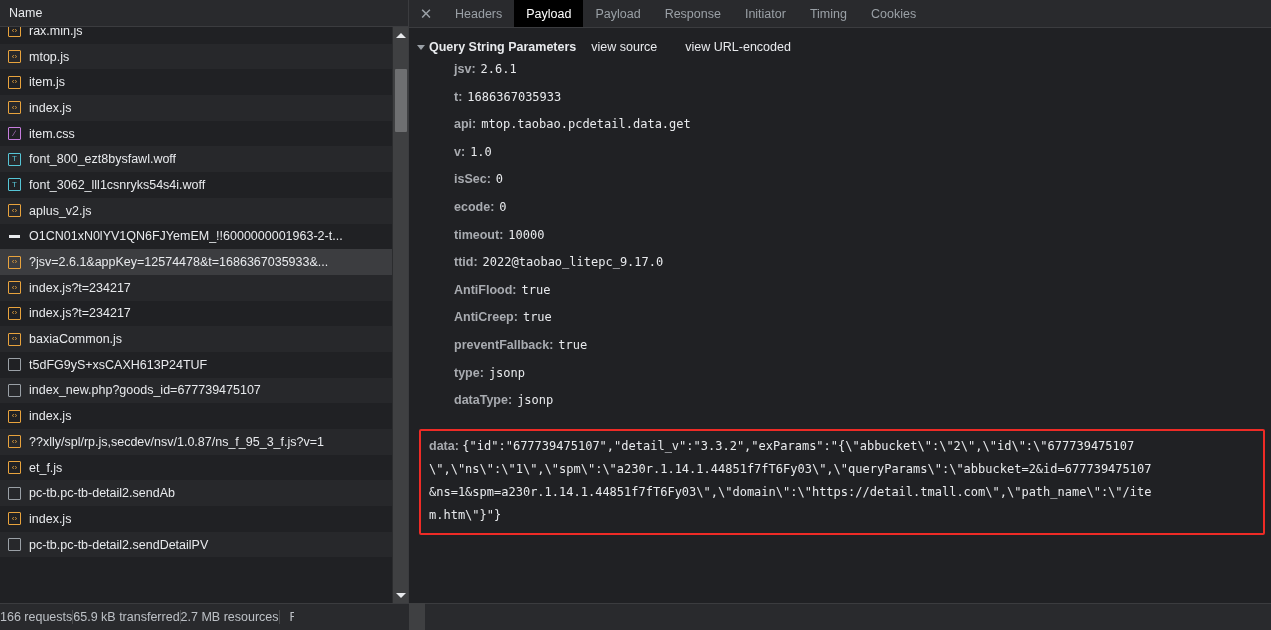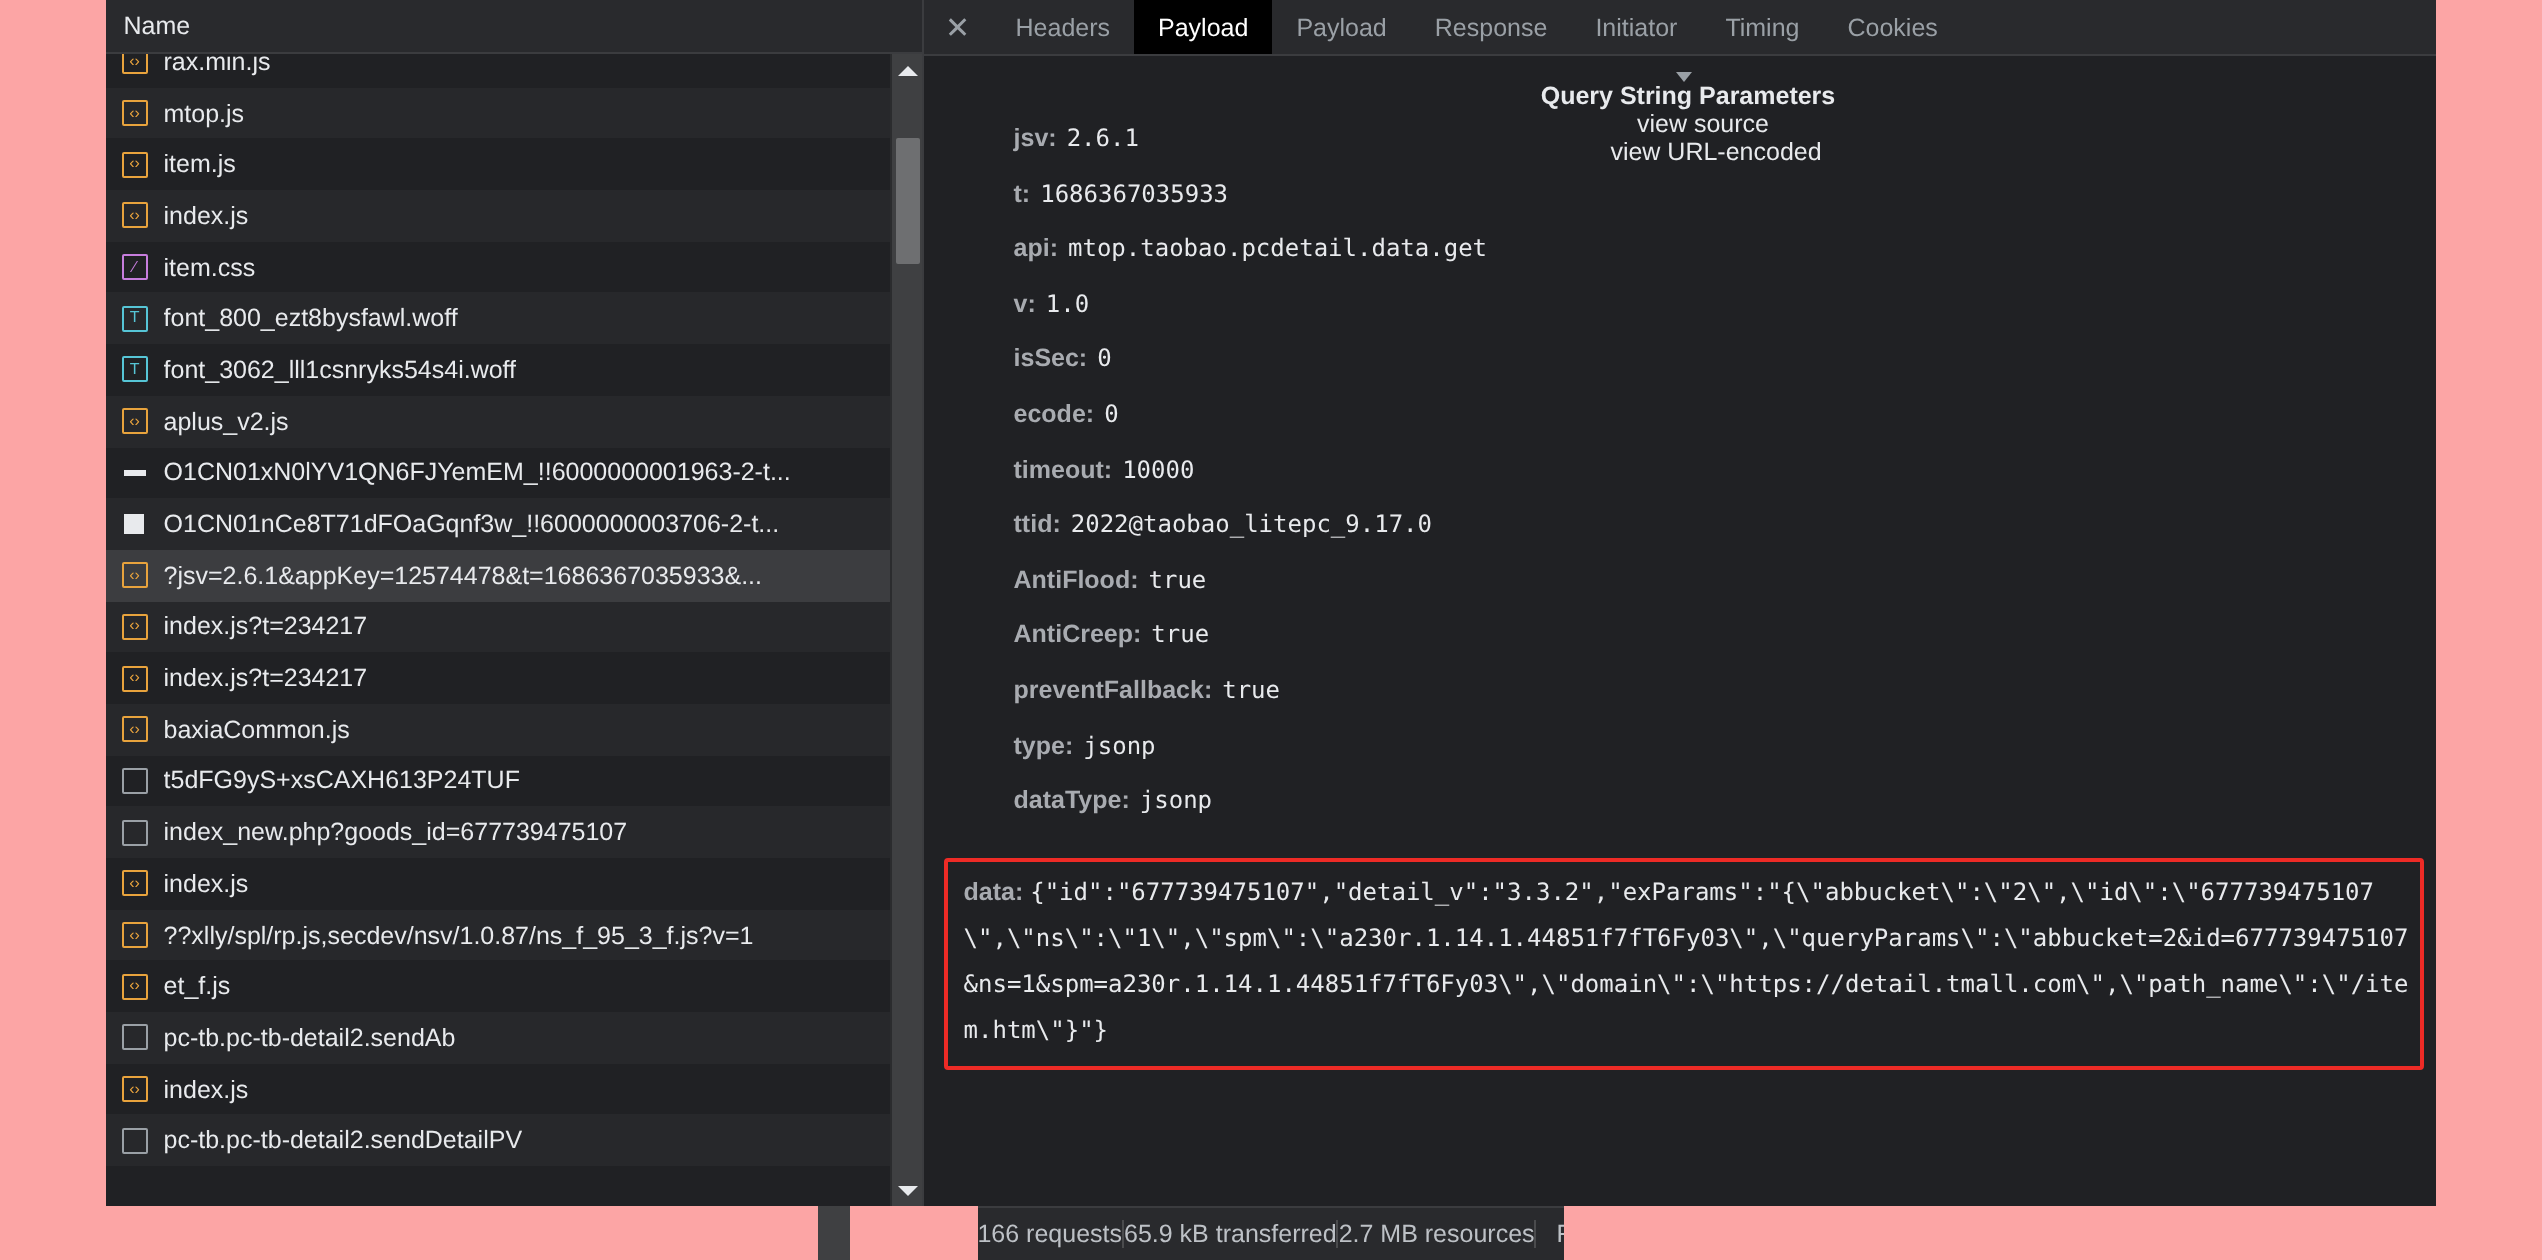--- a/index.html
+++ b/index.html
@@ -8,21 +8,20 @@
     background: #202124;
     font-family: "Liberation Sans", sans-serif;
     overflow: hidden;
   }
   #app {
     position: relative;
     width: 1271px; height: 630px;
     display: flex;
     flex-direction: column;
     background: #fca5a5;
-    align-items: center;
   }
   .body-row { display: flex; flex: 1 1 auto; min-height: 0; }
 
   
   .left-panel {
     width: 409px;
     min-width: 409px;
     background: #202124;
     display: flex;
     flex-direction: column;
@@ -172,21 +171,20 @@
     padding-top: 8px;
   }
   .section-head {
     display: flex;
     align-items: center;
     height: 22px;
     padding-left: 8px;
     color: #e8eaed;
     font-size: 12.5px;
     font-weight: bold;
-    flex-direction: column;
   }
   .caret {
     width: 0; height: 0;
     border-left: 4.5px solid transparent;
     border-right: 4.5px solid transparent;
     border-top: 5px solid #9aa0a6;
     margin-right: 4px;
   }
   .view-link {
     color: #e8eaed;
@@ -316,24 +314,20 @@
               <span class="ficon font">T</span>
               <span class="row-label">font_3062_lll1csnryks54s4i.woff</span>
             </div>
             <div class="row even">
               <span class="ficon js">‹›</span>
               <span class="row-label">aplus_v2.js</span>
             </div>
             <div class="row odd">
               <span class="ficon img-line"></span>
               <span class="row-label">O1CN01xN0lYV1QN6FJYemEM_!!6000000001963-2-t...</span>
-            </div>
-            <div class="row even">
-              <span class="ficon img-box"></span>
-              <span class="row-label">O1CN01nCe8T71dFOaGqnf3w_!!6000000003706-2-t...</span>
             </div>
             <div class="row selected">
               <span class="ficon js">‹›</span>
               <span class="row-label">?jsv=2.6.1&amp;appKey=12574478&amp;t=1686367035933&amp;...</span>
             </div>
             <div class="row even">
               <span class="ficon js">‹›</span>
               <span class="row-label">index.js?t=234217</span>
             </div>
             <div class="row odd">

